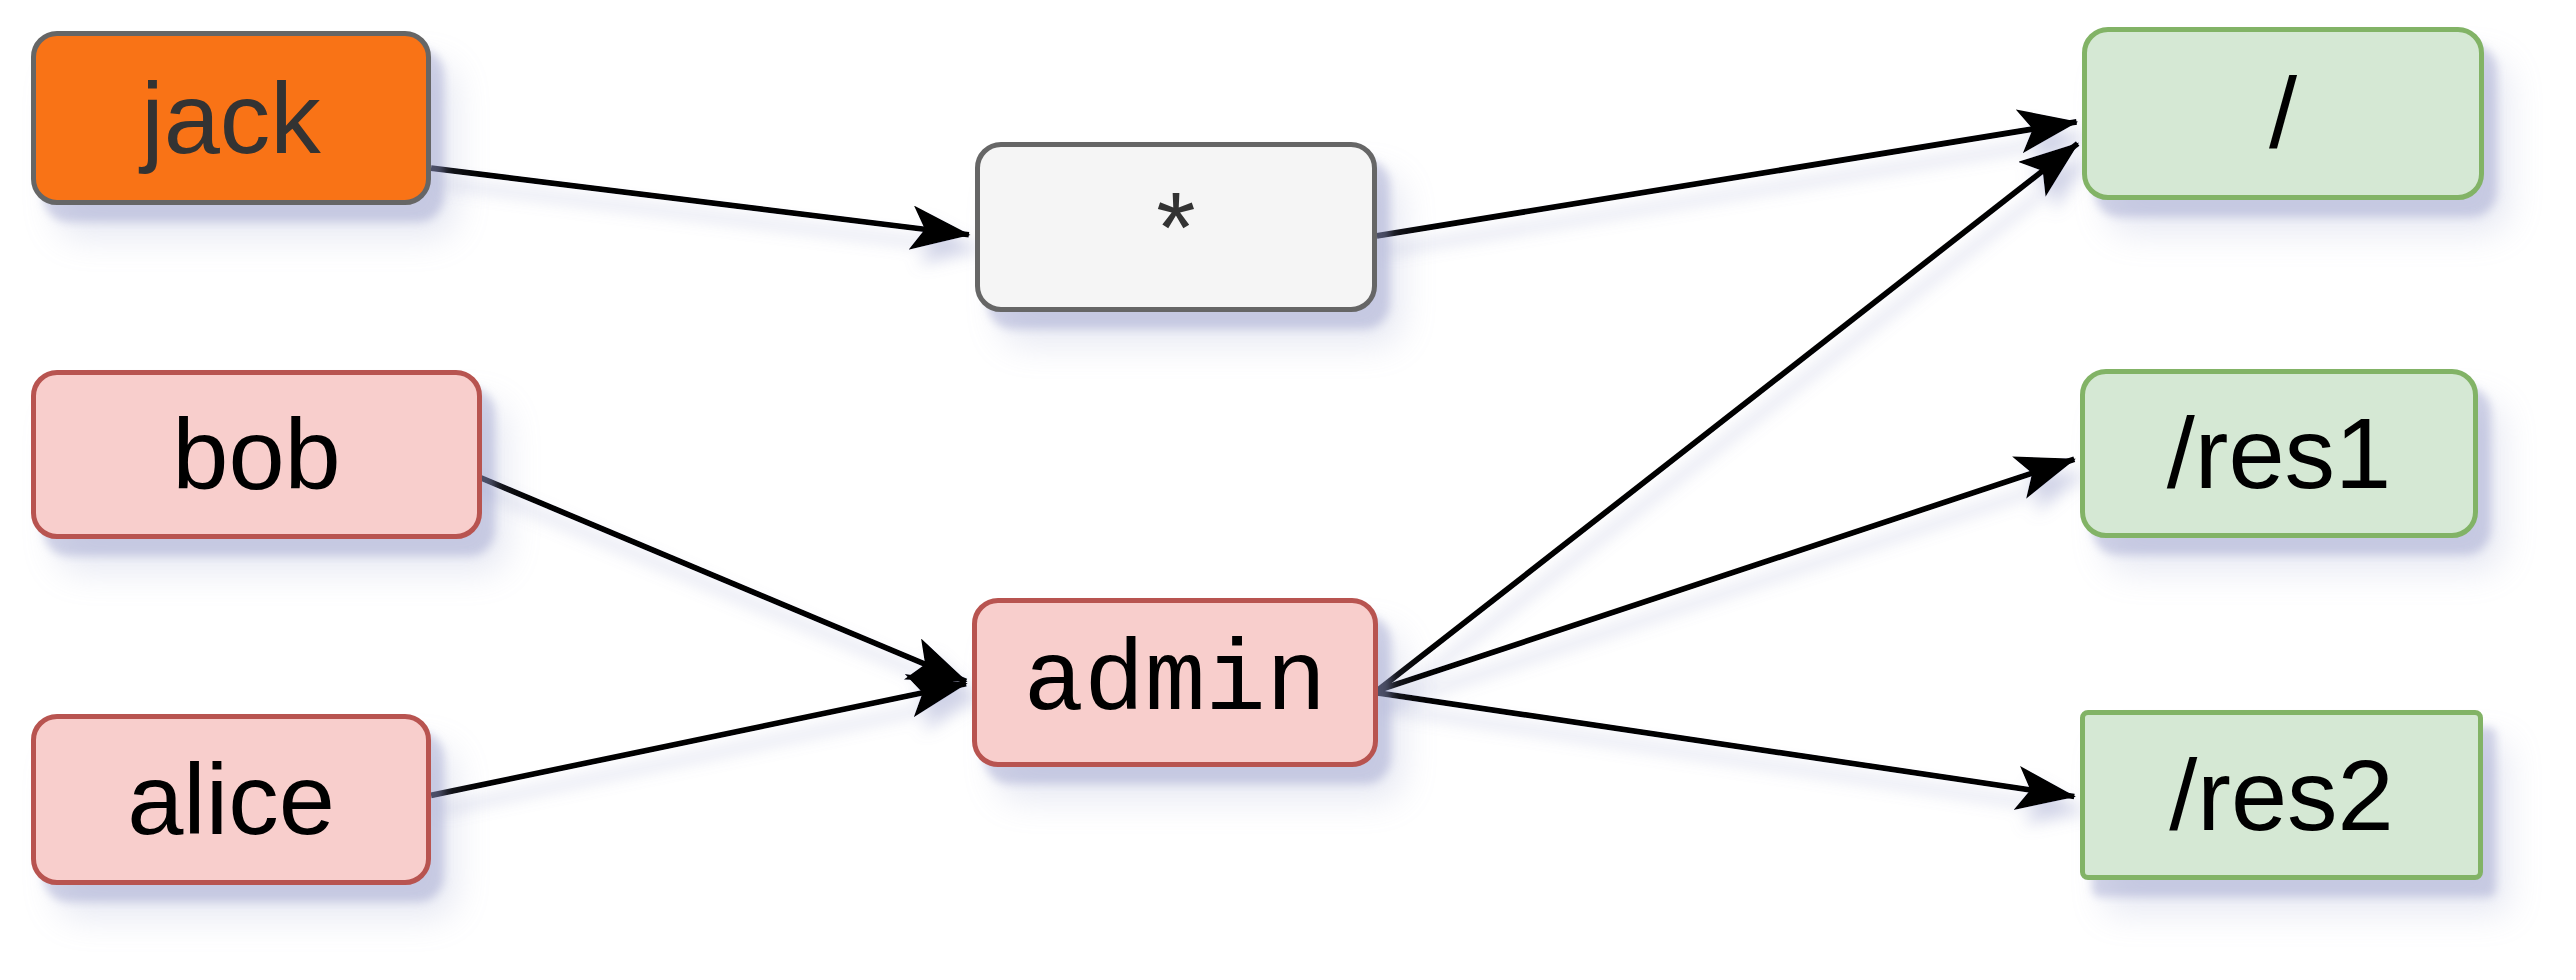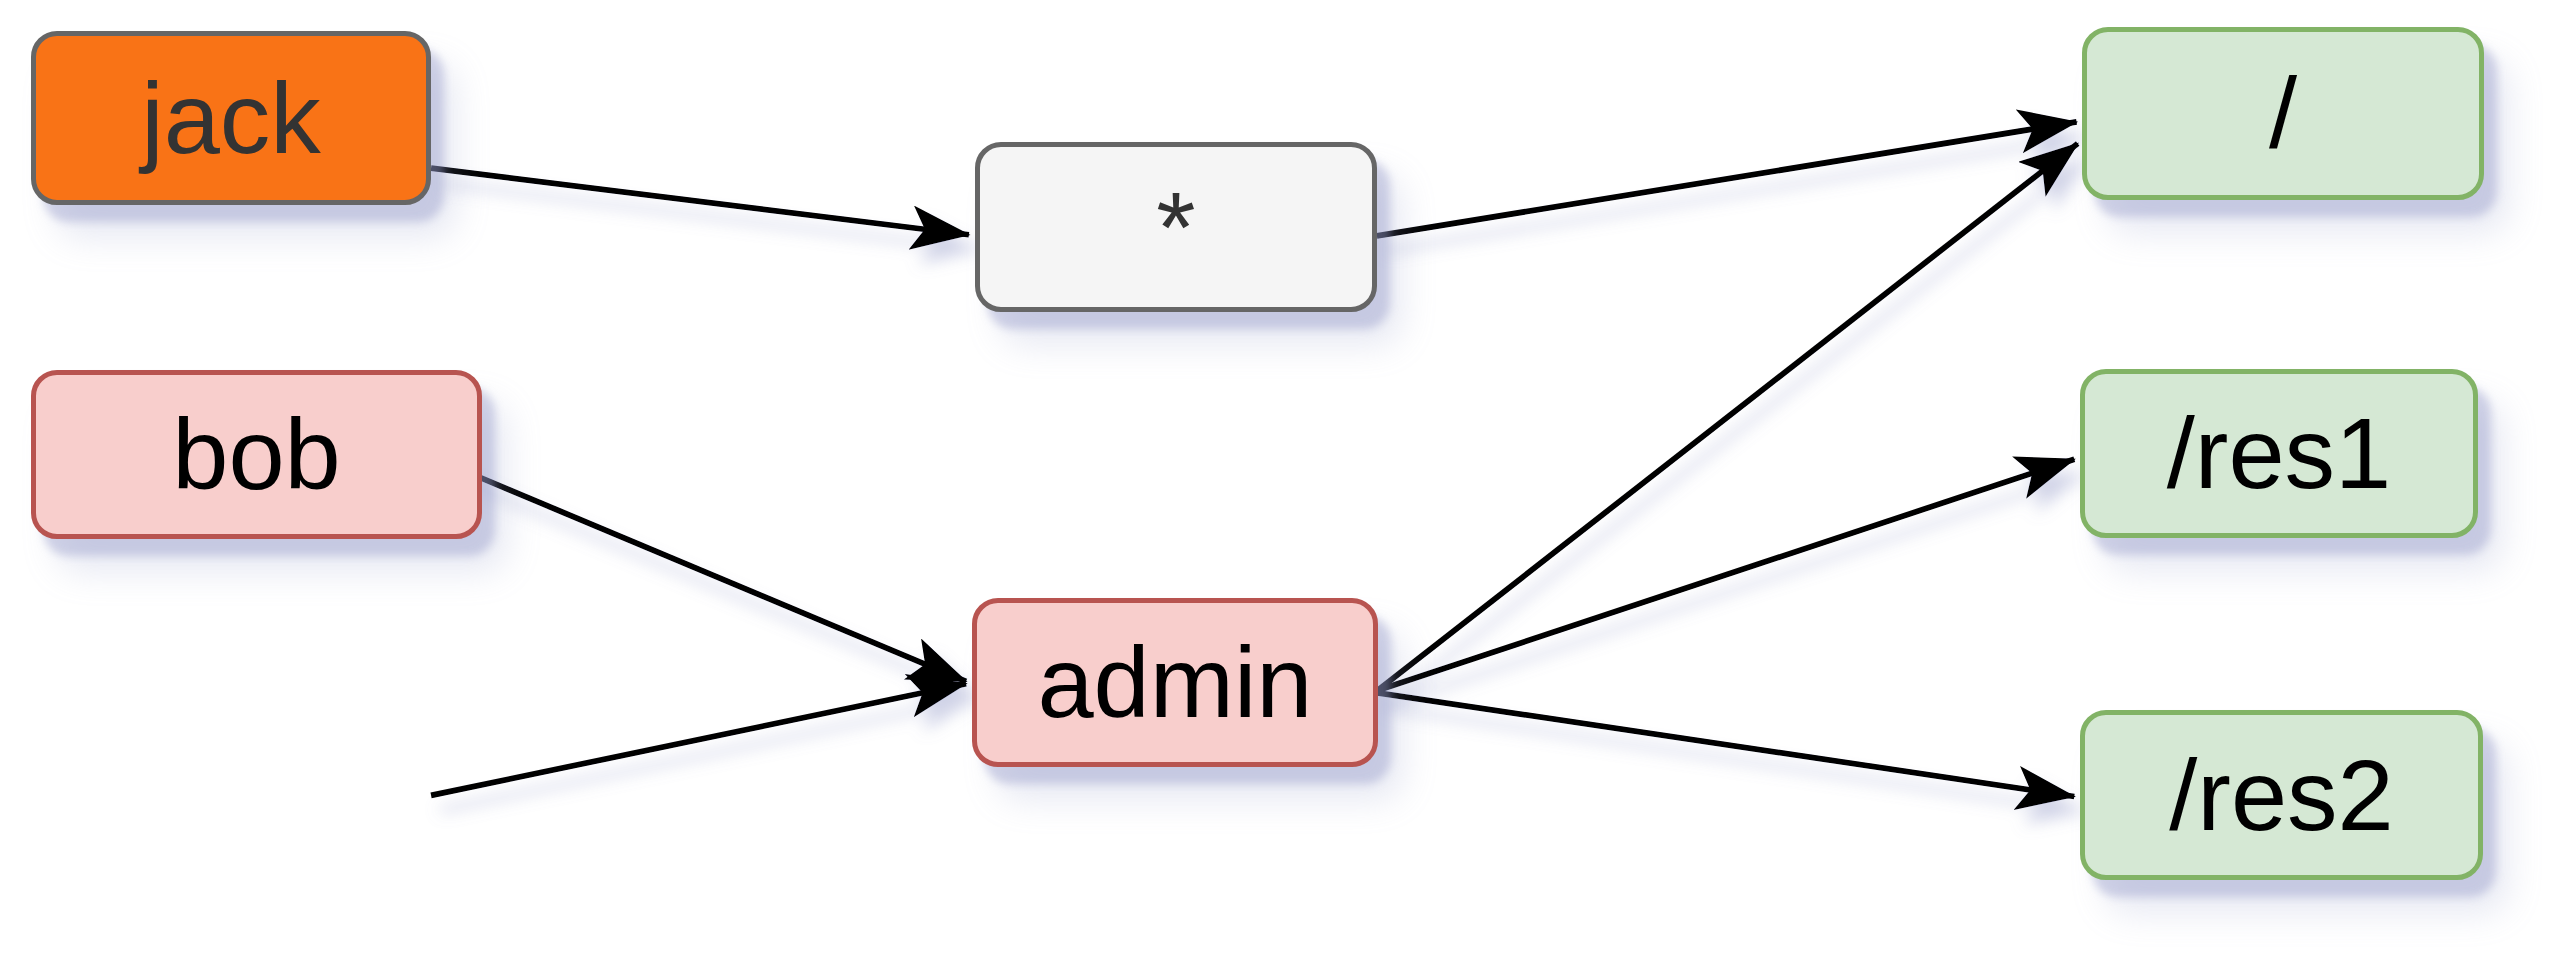--- a/index.html
+++ b/index.html
@@ -68,27 +68,30 @@
 
   <div class="node" style="left: 31px; top: 31px; width: 400px; height: 174px; background: #f97316; border-color: rgb(102, 102, 102); color: rgb(51, 51, 51);">
     <span class="node-label">jack</span>
   </div>
   <div class="node" style="left: 975px; top: 142px; width: 402px; height: 170px; background: rgb(245, 245, 245); border-color: rgb(102, 102, 102); color: rgb(51, 51, 51);">
     <span class="node-label">*</span>
   </div>
   <div class="node" style="left: 31px; top: 370px; width: 451px; height: 169px; background: rgb(248, 206, 204); border-color: rgb(184, 84, 80); color: rgb(0, 0, 0);">
     <span class="node-label">bob</span>
   </div>
-  <div class="node" style="left: 972px; top: 598px; width: 406px; height: 169px; background: rgb(248, 206, 204); border-color: rgb(184, 84, 80); color: rgb(0, 0, 0);">
+  <div class="node" style="left: 31px; top: 714px; width: 400px; height: 171px; background: rgb(248, 206, 204); border-color: rgb(184, 84, 80); color: rgb(0, 0, 0);">
+    <span class="node-label">alice</span>
+  </div>
+  <div class="node" style="left: 972px; top: 598px; width: 406px; height: 169px; background: rgb(248, 206, 204); border-color: rgb(184, 84, 80); color: rgb(0, 0, 0); font-family: Liberation Mono, monospace;">
     <span class="node-label">admin</span>
   </div>
   <div class="node" style="left: 2082px; top: 27px; width: 402px; height: 173px; background: rgb(213, 232, 212); border-color: rgb(130, 179, 102); color: rgb(0, 0, 0);">
     <span class="node-label">/</span>
   </div>
   <div class="node" style="left: 2080px; top: 369px; width: 398px; height: 169px; background: rgb(213, 232, 212); border-color: rgb(130, 179, 102); color: rgb(0, 0, 0);">
     <span class="node-label">/res1</span>
   </div>
-  <div class="node" style="left: 2080px; top: 710px; width: 403px; height: 170px; background: rgb(213, 232, 212); border-color: rgb(130, 179, 102); color: rgb(0, 0, 0);">
+  <div class="node" style="left: 2080px; top: 710px; width: 403px; height: 170px; background: rgb(213, 232, 212); border-color: rgb(130, 179, 102); color: rgb(0, 0, 0); border-radius: 8px;">
     <span class="node-label">/res2</span>
   </div>
 
 </div>
 
 
 </body></html>

